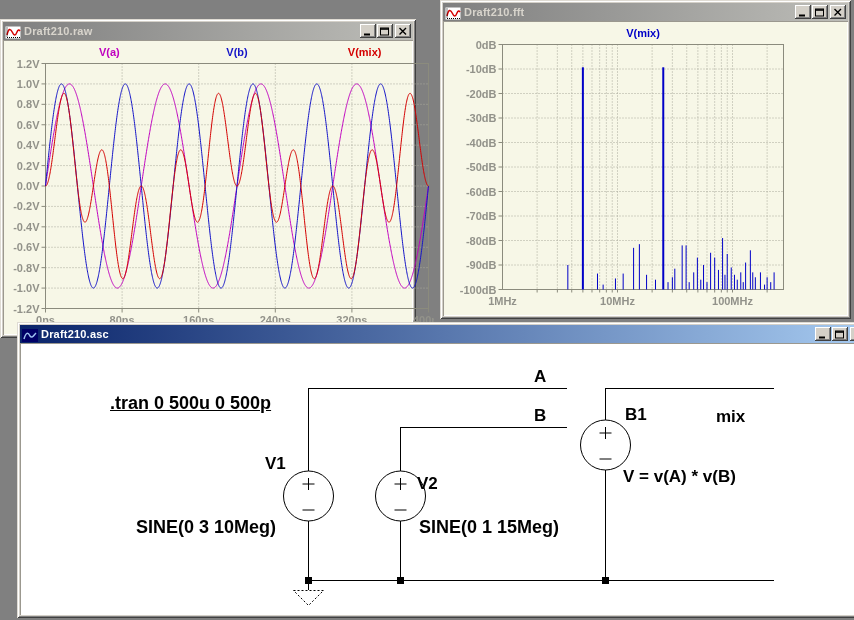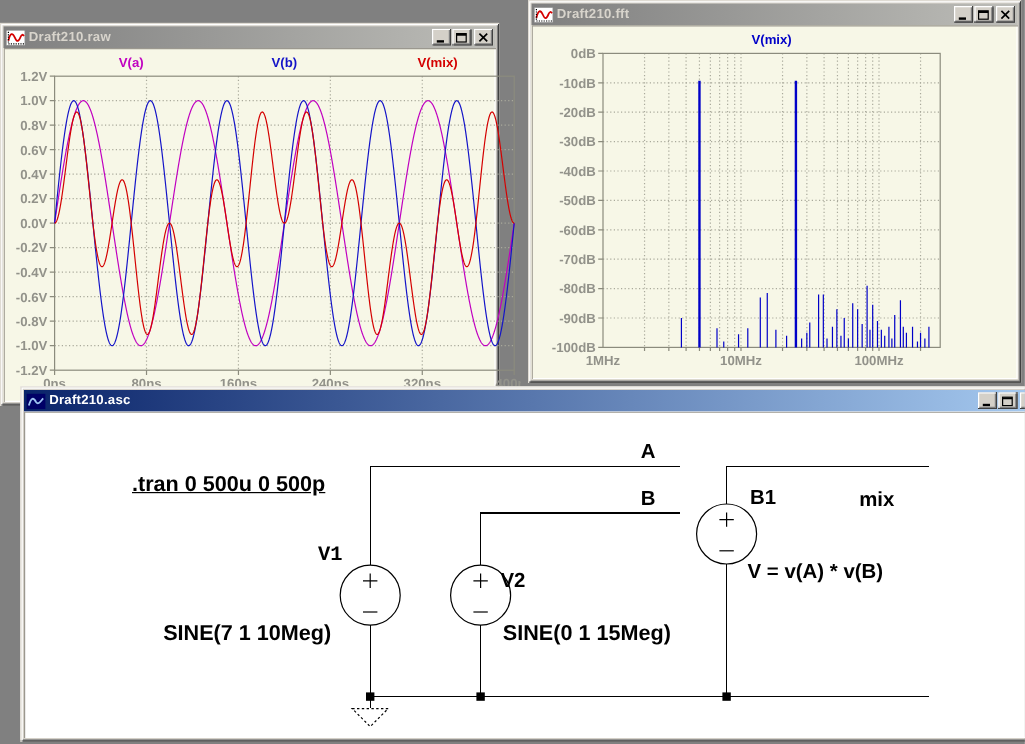--- a/index.html
+++ b/index.html
@@ -335,22 +335,22 @@
         <g fill="#000000" stroke="none">
           <rect x="285" y="234" width="7" height="7"></rect>
           <rect x="377" y="234" width="7" height="7"></rect>
           <rect x="582" y="234" width="7" height="7"></rect>
         </g>
       </svg>
       <div class="sch-label big" style="left:90px;top:50px;text-decoration:underline;">.tran 0 500u 0 500p</div>
       <div class="sch-label" style="left:514px;top:24px;">A</div>
       <div class="sch-label" style="left:514px;top:63px;">B</div>
       <div class="sch-label" style="left:696px;top:24px;margin-top:40px;">mix</div>
-      <div class="sch-label" style="left:245px;top:111px;font-family:Liberation Mono, monospace;">V1</div>
+      <div class="sch-label" style="left:245px;top:111px;">V1</div>
       <div class="sch-label" style="left:397px;top:111px;margin-top:20px;">V2</div>
       <div class="sch-label" style="left:605px;top:62px;">B1</div>
-      <div class="sch-label big" style="left:116px;top:174px;">SINE(7 1 10Meg)</div>
+      <div class="sch-label big" style="left:116px;top:174px;">SINE(0 3 10Meg)</div>
       <div class="sch-label big" style="left:399px;top:174px;">SINE(0 1 15Meg)</div>
       <div class="sch-label" style="left:603px;top:124px;">V = v(A) * v(B)</div>
     </div>
   </div>
 
 </div>
 
 </body></html>

